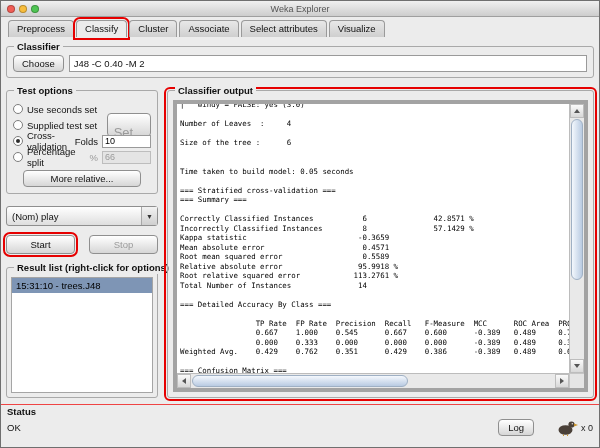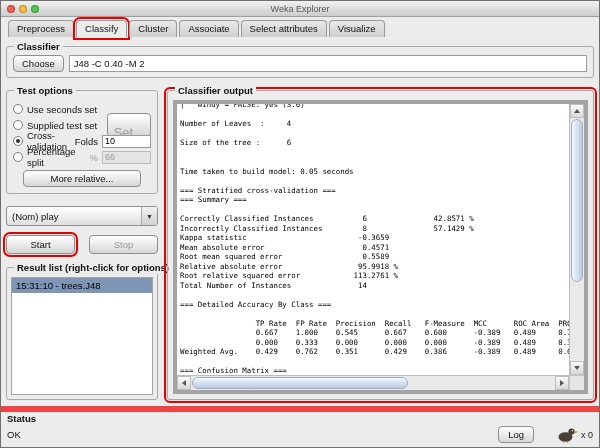--- a/index.html
+++ b/index.html
@@ -70,21 +70,21 @@
   .sb-up { top:0; left:0; } .sb-down { bottom:0; left:0; }
   .sb-left { left:0; top:0; } .sb-right { right:0; top:0; }
   .tri-up { width:0; height:0; border-left:3px solid transparent; border-right:3px solid transparent; border-bottom:4px solid #555; }
   .tri-down { width:0; height:0; border-left:3px solid transparent; border-right:3px solid transparent; border-top:4px solid #555; }
   .tri-left { width:0; height:0; border-top:3px solid transparent; border-bottom:3px solid transparent; border-right:4px solid #555; }
   .tri-right { width:0; height:0; border-top:3px solid transparent; border-bottom:3px solid transparent; border-left:4px solid #555; }
   .vthumb { position:absolute; left:1px; right:1px; top:15px; height:60%; border:1px solid #9fb0c4; border-radius:6px; background:linear-gradient(90deg,#f4f8fd,#b9cbe2); }
   .hthumb { position:absolute; top:1px; bottom:1px; left:15px; width:55%; border:1px solid #9fb0c4; border-radius:6px; background:linear-gradient(#f4f8fd,#b9cbe2); }
 
   
-  .statusbar { flex:0 0 33px; border-top:6px solid #ef4444; margin-top:6px; padding:1px 6px 4px; position:relative; }
+  .statusbar { flex:0 0 33px; border-top:1px solid #ef4444; margin-top:6px; padding:1px 6px 11px; position:relative; }
   .status-title { font-size:9.5px; font-weight:bold; }
   .status-content { display:flex; align-items:center; margin-top:2px;gap:12px; }
   .status-msg { flex:1; font-size:9.5px; }
   .log-btn { height:17px; padding:0 9px; }
   .bird-wrap { display:flex; align-items:center; gap:3px; margin-left:10px; }
   .counter { font-size:9px; color:#222; }
 
   
   .annot { outline:2px solid var(--annot,#e60000); outline-offset:1px; }
 </style>

